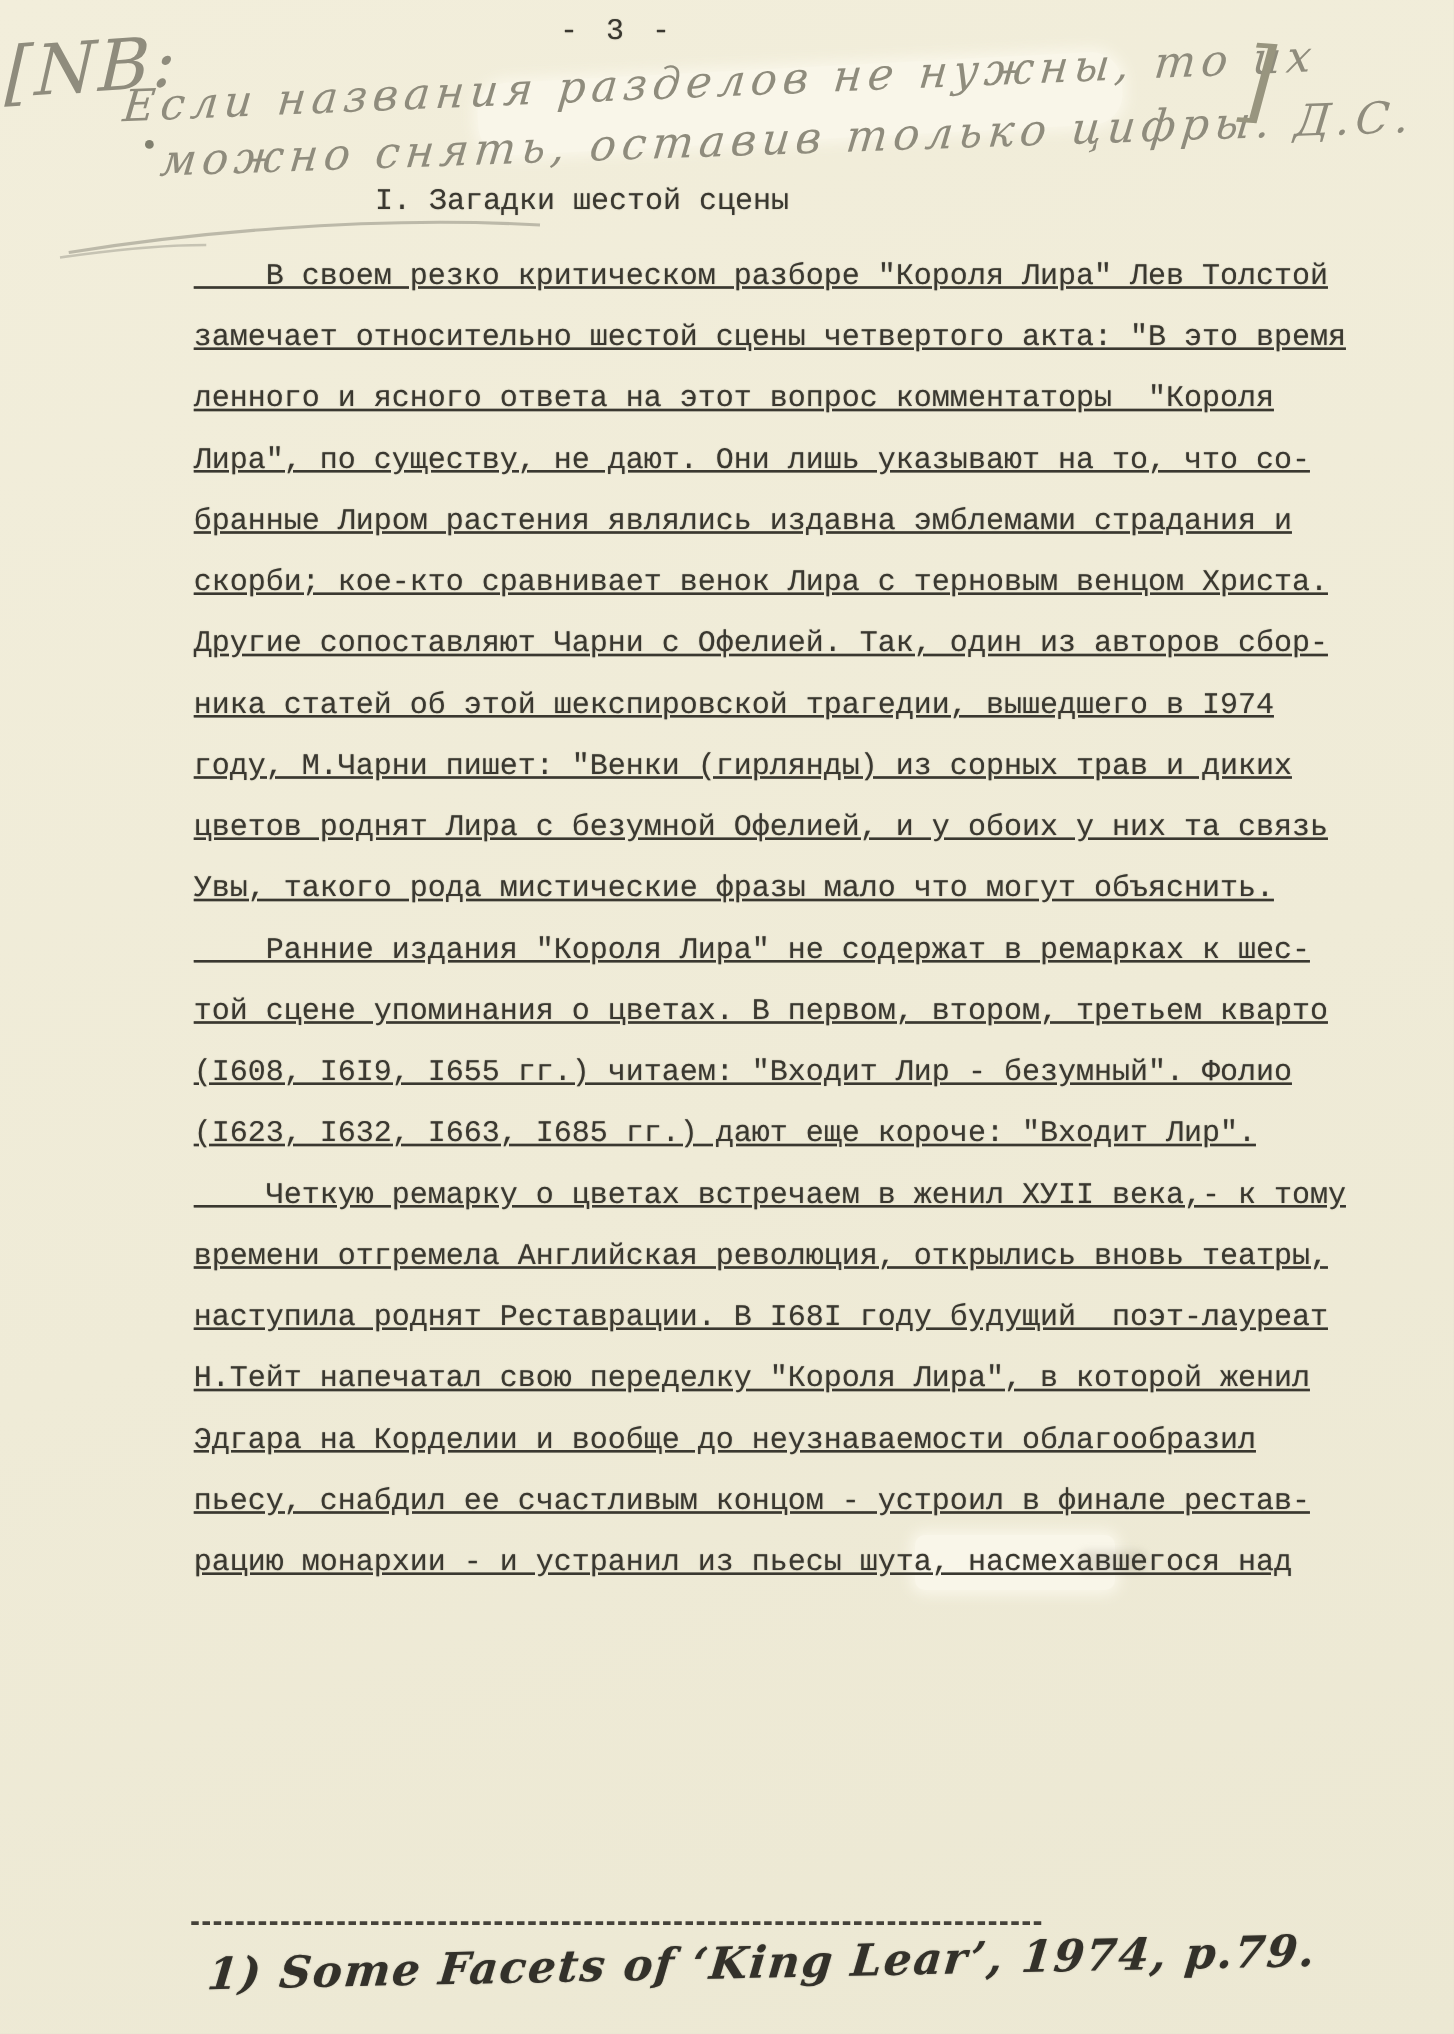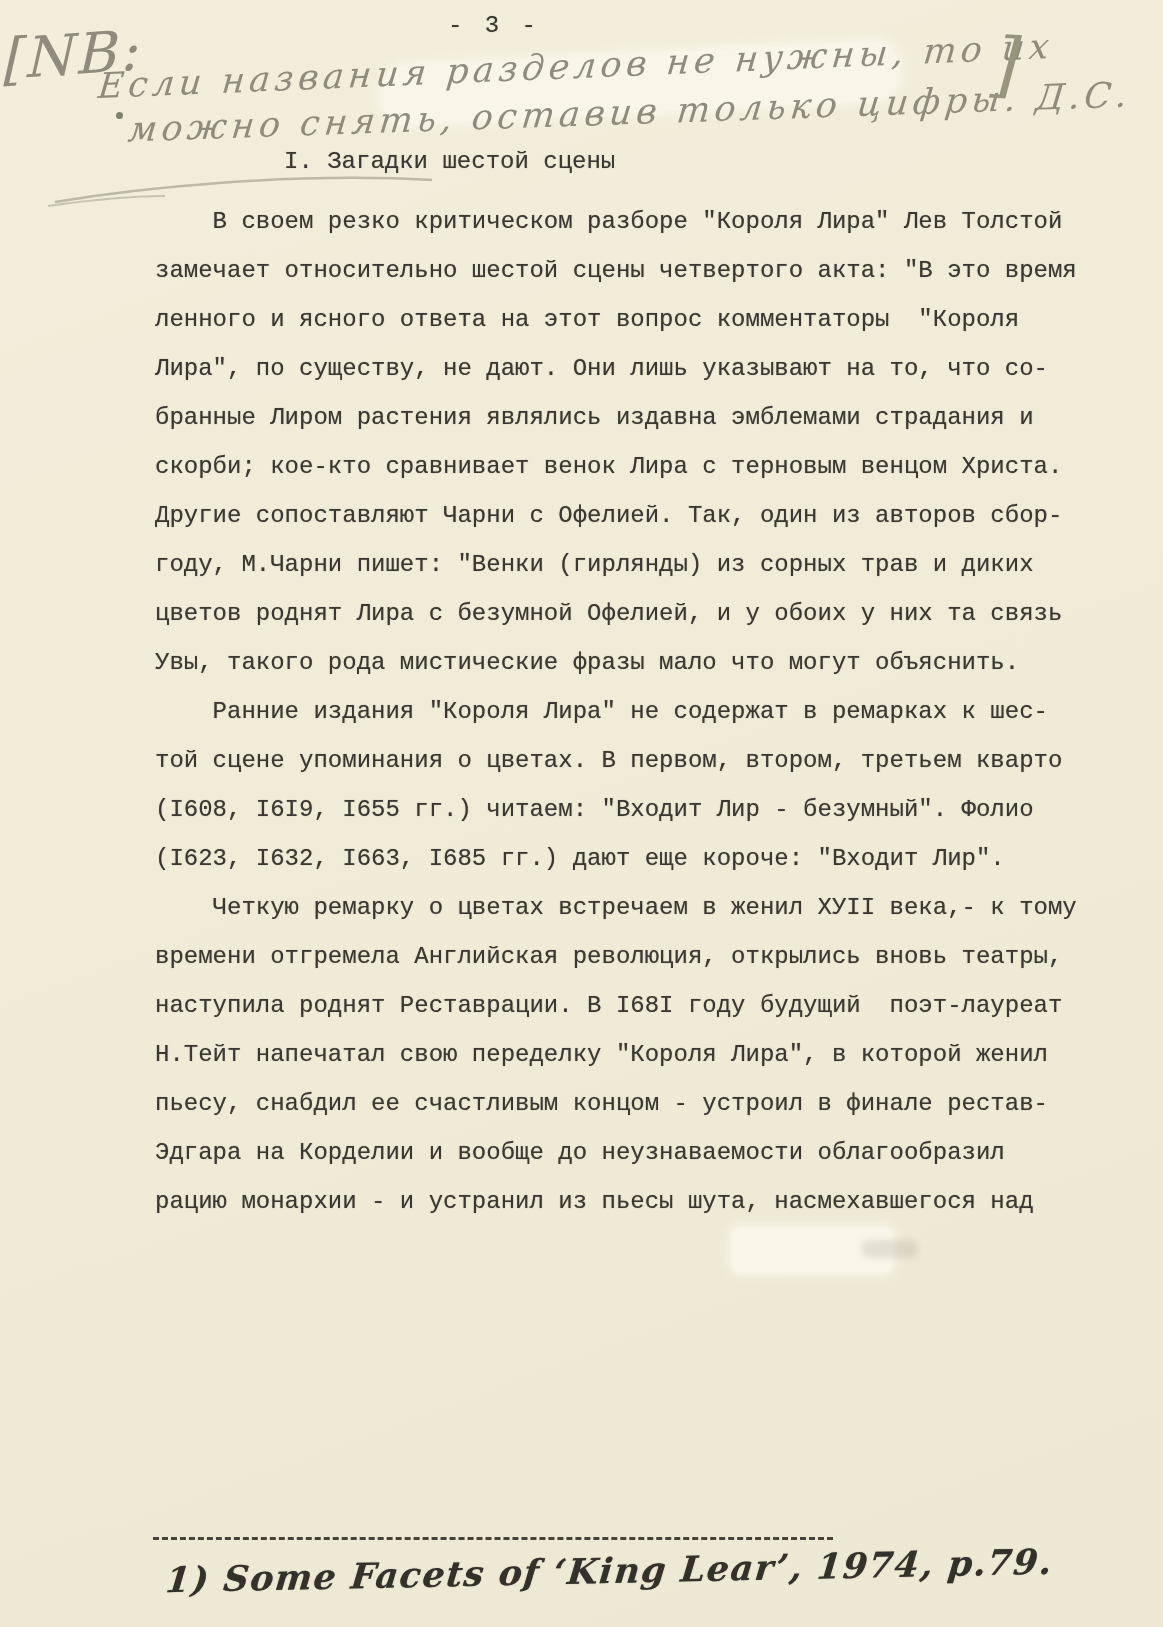--- a/index.html
+++ b/index.html
@@ -31,28 +31,28 @@
   
   .typed {
     color: #3a3830;
     text-shadow: 0 0 1px rgba(45,42,34,0.45);
   }
   .page-number {
     position: absolute; left: 448px; top: 12px;
     font-size: 24px; letter-spacing: 4px; white-space: pre;
   }
   .section-heading {
-    position: absolute; left: 284px; top: 148px;
+    position: absolute; left: 300px; top: 148px;
     font-size: 24px; white-space: pre;
   }
   .typed-body {
     position: absolute; left: 155px; top: 197px; width: 960px;
     font-size: 24px; line-height: 49px;
   }
-  .typed-body .line { white-space: pre; height: 49px; }
+  .typed-body .line { white-space: pre; height: 49px; text-decoration: underline; }
   .fn-marker {
     font-size: 22px;
     position: relative; top: -4px;
     vertical-align: super; line-height: 0;
   }
   
   .hw {
     position: absolute;
     font-family: "DejaVu Serif", serif;
     font-style: italic;
@@ -121,32 +121,33 @@
   <div class="typed section-heading">I. Загадки шестой сцены</div>
 
   <div class="typed typed-body">
     <div class="line">    В своем резко критическом разборе "Короля Лира" Лев Толстой</div>
     <div class="line">замечает относительно шестой сцены четвертого акта: "В это время</div>
     <div class="line">ленного и ясного ответа на этот вопрос комментаторы  "Короля</div>
     <div class="line">Лира", по существу, не дают. Они лишь указывают на то, что со-</div>
     <div class="line">бранные Лиром растения являлись издавна эмблемами страдания и</div>
     <div class="line">скорби; кое-кто сравнивает венок Лира с терновым венцом Христа.</div>
     <div class="line">Другие сопоставляют Чарни с Офелией. Так, один из авторов сбор-</div>
+    <div class="line">ника статей об этой шекспировской трагедии, вышедшего в I974</div>
     <div class="line">году, М.Чарни пишет: "Венки (гирлянды) из сорных трав и диких</div>
     <div class="line">цветов роднят Лира с безумной Офелией, и у обоих у них та связь</div>
     <div class="line">Увы, такого рода мистические фразы мало что могут объяснить.</div>
     <div class="line">    Ранние издания "Короля Лира" не содержат в ремарках к шес-</div>
     <div class="line">той сцене упоминания о цветах. В первом, втором, третьем кварто</div>
     <div class="line">(I608, I6I9, I655 гг.) читаем: "Входит Лир - безумный". Фолио</div>
     <div class="line">(I623, I632, I663, I685 гг.) дают еще короче: "Входит Лир".</div>
     <div class="line">    Четкую ремарку о цветах встречаем в женил ХУII века,- к тому</div>
     <div class="line">времени отгремела Английская революция, открылись вновь театры,</div>
     <div class="line">наступила роднят Реставрации. В I68I году будущий  поэт-лауреат</div>
     <div class="line">Н.Тейт напечатал свою переделку "Короля Лира", в которой женил</div>
+    <div class="line">Эдгара на Корделии и вообще до неузнаваемости облагообразил</div>
     <div class="line">пьесу, снабдил ее счастливым концом - устроил в финале рестав-</div>
-    <div class="line">Эдгара на Корделии и вообще до неузнаваемости облагообразил</div>
     <div class="line">рацию монархии - и устранил из пьесы шута, насмехавшегося над</div>
   </div>
 
   <div class="footnote-rule"></div>
   <div class="footnote-text">1) Some Facets of ‘King Lear’, 1974, p.79.</div>
 
 </div>
 
 </body></html>

